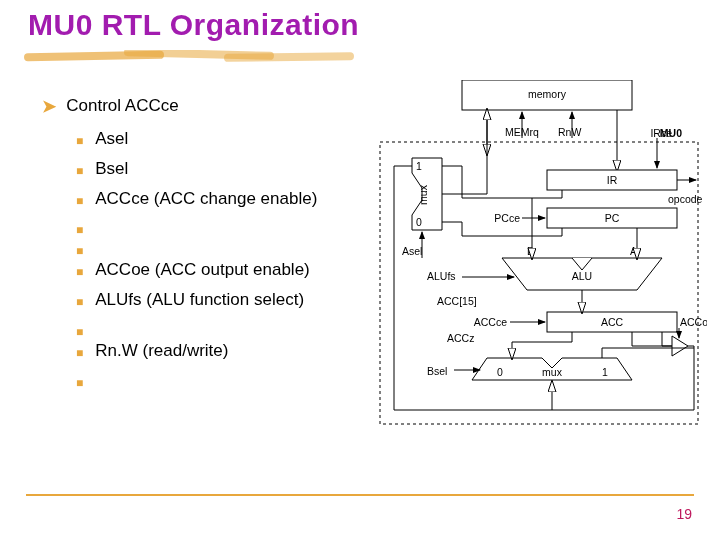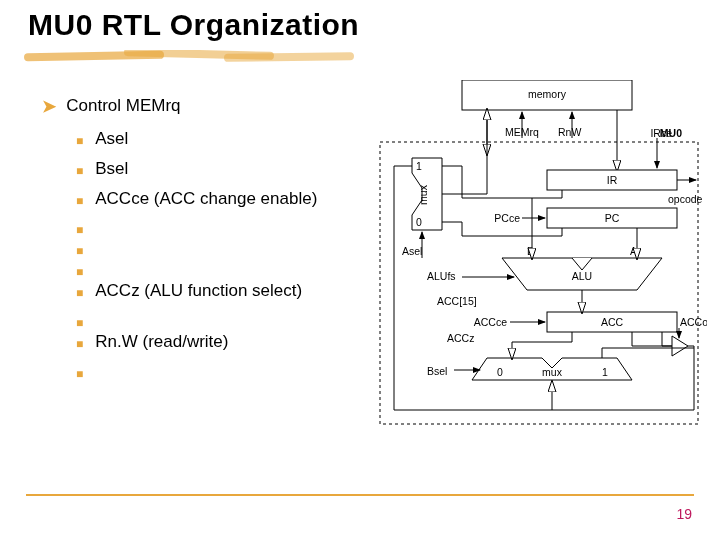--- a/index.html
+++ b/index.html
@@ -19,21 +19,21 @@
     box-sizing: border-box;
   }
   .title {
     position: absolute;
     left: 28px;
     top: 8px;
     font-family: "Arial Black", Arial, sans-serif;
     font-weight: 900;
     font-size: 30px;
     letter-spacing: 0.5px;
-    color: #000000;
+    color: #a21caf;
   }
   .title-underline {
     position: absolute;
     left: 24px;
     top: 50px;
     width: 330px;
     height: 12px;
     overflow: hidden;
   }
   .title-underline .stroke {
@@ -132,21 +132,21 @@
   <div class="title">MU0 RTL Organization</div>
   <div class="title-underline">
     <div class="stroke s1"></div>
     <div class="stroke s2"></div>
     <div class="stroke s3"></div>
   </div>
 
   <div class="body">
     <div class="top-bullet">
       <span class="arrow">➤</span>
-      <span>Control MEMrq</span>
+      <span>Control ACCce</span>
     </div>
     <ul class="sub-list">
       <li>
           <span class="sq">■</span>
           <span>Asel</span>
         </li>
       <li>
           <span class="sq">■</span>
           <span>Bsel</span>
         </li>
@@ -155,24 +155,25 @@
           <span>ACCce (ACC change enable)</span>
         </li>
       <li>
           <span class="sq">■</span>
         </li>
       <li>
           <span class="sq">■</span>
         </li>
       <li>
           <span class="sq">■</span>
-        </li>
-      <li>
-          <span class="sq">■</span>
-          <span>ACCz (ALU function select)</span>
+          <span>ACCoe (ACC output enable)</span>
+        </li>
+      <li>
+          <span class="sq">■</span>
+          <span>ALUfs (ALU function select)</span>
         </li>
       <li>
           <span class="sq">■</span>
         </li>
       <li>
           <span class="sq">■</span>
           <span>Rn.W (read/write)</span>
         </li>
       <li>
           <span class="sq">■</span>

